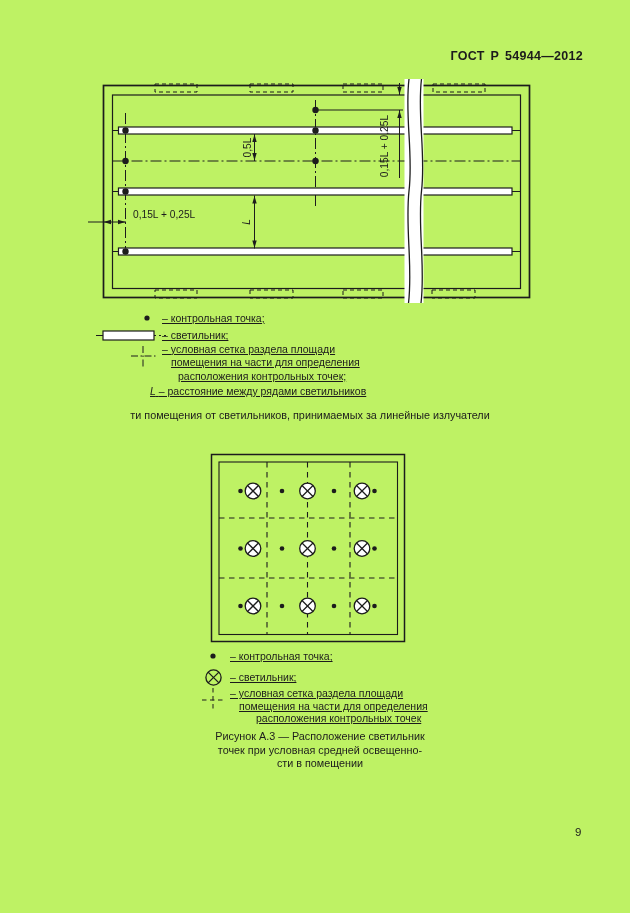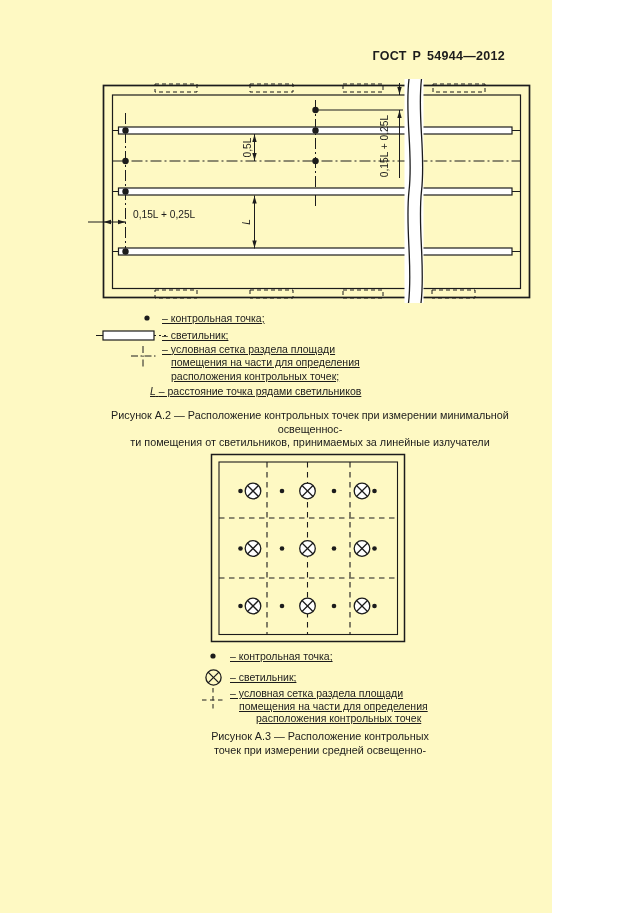--- a/index.html
+++ b/index.html
@@ -1,18 +1,18 @@
 <!DOCTYPE html>
 <html><head>
 <meta charset="utf-8">
 <style>
   * { margin:0; padding:0; box-sizing:border-box; }
   html,body { background:#fff; }
   .page {
-    position:relative; width:552px; height:913px; background:#fef9c3;
+    position:relative; width:630px; height:913px; background:#bef264;
     font-family:"Liberation Sans", sans-serif; color:#1c1c1c; overflow:hidden;
   }
   .abs { position:absolute; }
   .hdr { font-weight:bold; font-size:12.5px; letter-spacing:.3px; word-spacing:2px; }
   .legend-txt { font-size:10.5px; line-height:12px; white-space:nowrap;text-decoration:underline; }
   .cap { font-size:10.8px; line-height:13.5px; text-align:center; }
   .pgnum { font-size:11.5px; }
   .ital { font-style:italic; }
   svg { display:block; }
   svg text { font-family:"Liberation Sans", sans-serif; fill:#1c1c1c; }
@@ -123,29 +123,28 @@
     <rect x="7" y="5" width="51" height="9" fill="#ffffff" stroke="#1c1c1c" stroke-width="1.2"></rect>
   </svg>
   <div class="abs legend-txt" style="left:162px; top:329px;">– светильник;</div>
 
   <svg class="abs" style="left:128px; top:344px;" width="32" height="28" viewBox="0 0 32 28">
     <line x1="15" y1="2" x2="15" y2="25" stroke="#1c1c1c" stroke-width="1" stroke-dasharray="7 2.5 1.5 2.5"></line>
     <line x1="3" y1="12" x2="28" y2="12" stroke="#1c1c1c" stroke-width="1" stroke-dasharray="7 2.5 1.5 2.5"></line>
   </svg>
   <div class="abs legend-txt" style="left:162px; top:342.5px;">– условная сетка раздела площади</div>
   <div class="abs legend-txt" style="left:171px; top:356px;">помещения на части для определения</div>
-  <div class="abs legend-txt" style="left:171px; top:369.5px;">расположения контрольных точек;</div>
+  <div class="abs legend-txt" style="left:178px; top:369.5px;">расположения контрольных точек;</div>
 
   <div class="abs legend-txt" style="left:150px; top:385px;">
     <span class="ital">L</span>
-    <span>– расстояние точка рядами светильников</span>
+    <span>– расстояние между рядами светильников</span>
   </div>
 
   <div class="abs cap" style="left:85px; top:409px; width:450px;">
-    <div>Рисунок А.2 — Расположение контрольных точек при измерении минимальной освещеннос-</div>
     <div>ти помещения от светильников, принимаемых за линейные излучатели</div>
   </div>
 
   <svg class="abs" style="left:200px; top:446px;" width="215" height="202" viewBox="200 446 215 202">
     <g stroke="#1c1c1c" fill="none">
       <g>
         <rect x="211.5" y="454.5" width="193" height="187" stroke-width="1.5"></rect>
         <rect x="219" y="462" width="178.5" height="172.5" stroke-width="1.1"></rect>
       </g>
       <g stroke-width="1.1" stroke-dasharray="5.5 4.5">
@@ -233,19 +232,20 @@
 
   <svg class="abs" style="left:200px; top:686px;" width="28" height="28" viewBox="0 0 28 28">
     <line x1="13" y1="2" x2="13" y2="26" stroke="#1c1c1c" stroke-width="1" stroke-dasharray="4.5 3.5"></line>
     <line x1="2" y1="14" x2="24" y2="14" stroke="#1c1c1c" stroke-width="1" stroke-dasharray="4.5 3.5"></line>
   </svg>
   <div class="abs legend-txt" style="left:230px; top:687px;">– условная сетка раздела площади</div>
   <div class="abs legend-txt" style="left:239px; top:699.5px;">помещения на части для определения</div>
   <div class="abs legend-txt" style="left:256px; top:712px;">расположения контрольных точек</div>
 
   <div class="abs cap" style="left:195px; top:730px; width:250px;">
-    <div>Рисунок А.3 — Расположение контрольных</div>
-    <div>точек при измерении средней освещенно-</div>
+    <div>Рисунок А.3 — Расположение светильник</div>
+    <div>точек при условная средней освещенно-</div>
+    <div>сти в помещении</div>
   </div>
 
   <div class="abs pgnum" style="left:575px; top:826px;">9</div>
 
 </div>
 
 </body></html>

